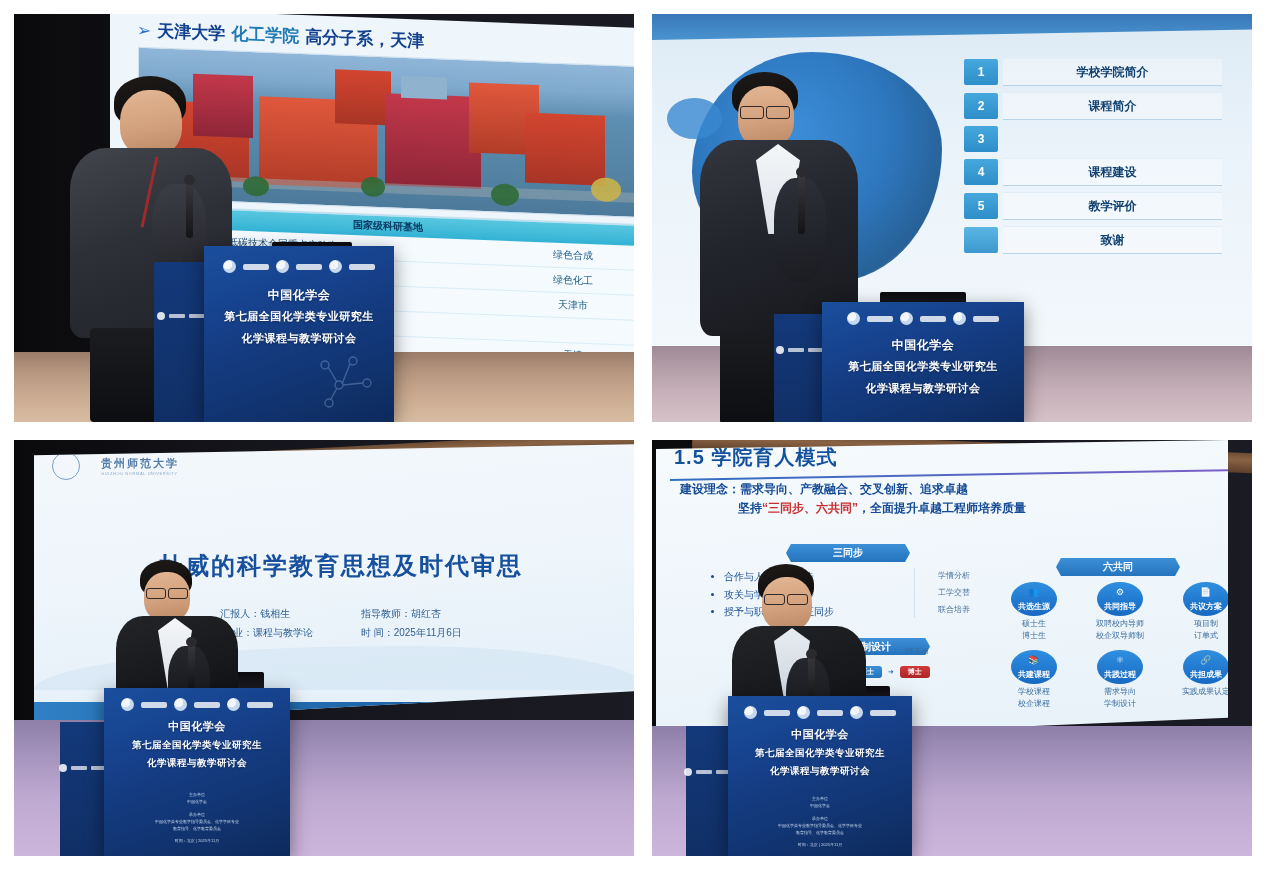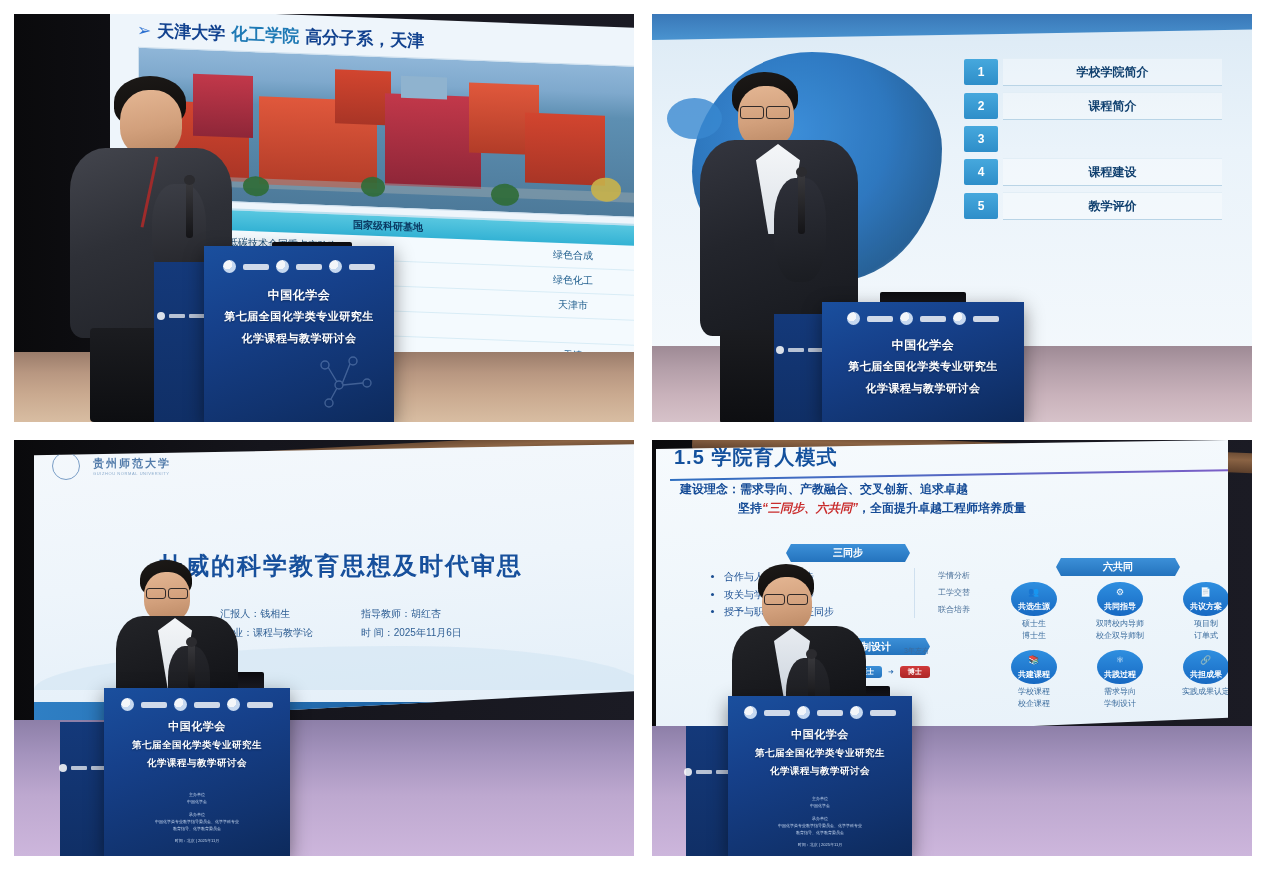--- a/index.html
+++ b/index.html
@@ -105,40 +105,40 @@
   .agenda{position:absolute;}
   .agrow{position:relative;display:flex;align-items:center;margin-bottom:6px;}
   .agnum{width:34px;height:26px;background:linear-gradient(180deg,#46a8dd 0%,#2e8ec9 100%);
      color:#fff;font-weight:bold;display:flex;align-items:center;justify-content:center;
      border-radius:2px;flex:0 0 auto;}
   .agbar{flex:1 1 auto;height:26px;margin-left:5px;border-bottom:1px solid #b9d4e6;
      border-top:1px solid #e2eef6;display:flex;align-items:center;justify-content:center;
      color:#10406f;font-weight:bold;background:rgba(255,255,255,.35);}
 
   
-  .s3logo{position:absolute;display:flex;align-items:center;gap:13px;opacity:.8;}
+  .s3logo{position:absolute;display:flex;align-items:center;gap:21px;opacity:.8;}
   .s3logo .seal{width:26px;height:26px;border-radius:50%;border:1.6px solid #5b86b8;}
   .s3logo .uname{color:#2b5d96;font-weight:bold;letter-spacing:2px;}
   .s3logo .usub{display:block;font-size:4px;letter-spacing:.6px;color:#6f97c0;font-weight:normal;}
   .s3title{position:absolute;left:0;right:0;text-align:center;color:#17509c;font-weight:bold;
      letter-spacing:2px;text-shadow:0 1px 0 rgba(255,255,255,.6);}
   .s3meta{position:absolute;color:#2f5f94;display:flex;justify-content:center;gap:48px;}
   .s3meta .col{line-height:1.9;}
   .bandbot{position:absolute;left:0;right:0;
      background:linear-gradient(100deg,#2f7fc4 0%,#1f66a8 55%,#18548d 100%);
      color:rgba(255,255,255,.92);text-align:right;padding-right:4%;letter-spacing:1px;
      display:flex;align-items:center;justify-content:flex-end;}
   .wavebot{position:absolute;left:0;right:0;background:#cfe3f3;
      border-radius:60% 40% 0 0/100% 100% 0 0;}
 
   
   .s4title{position:absolute;color:#14519d;font-weight:bold;letter-spacing:1px;}
   .s4line{position:absolute;height:2px;background:linear-gradient(90deg,#2f6fc0,#7b5fc7);}
   .s4lead{position:absolute;color:#154b96;font-weight:bold;line-height:1.55;}
-  .s4lead .red{color:#c92c2c;font-style:italic;}
+  .s4lead .red{color:#c92c2c;}
   .ribbon{position:absolute;background:linear-gradient(180deg,#3c90d8 0%,#2473bd 100%);
      color:#fff;font-weight:bold;text-align:center;border-radius:3px;
      display:flex;align-items:center;justify-content:center;
      clip-path:polygon(4% 0,96% 0,100% 50%,96% 100%,4% 100%,0 50%);}
   .bullets{position:absolute;color:#1b4f92;line-height:1.75;}
   .bullets li{list-style:disc;margin-left:12px;}
   .sidelist{position:absolute;color:#4a7099;text-align:center;line-height:2.1;
      border-left:1px solid #cfe0ef;padding-left:8px;}
   .hexgrid{position:absolute;display:grid;grid-template-columns:repeat(3,1fr);gap:8px 10px;}
   .hexcell{text-align:center;}
@@ -285,20 +285,24 @@
             <span class="agnum">3</span>
           </div>
           <div class="agrow">
             <span class="agnum">4</span>
             <span class="agbar">课程建设</span>
           </div>
           <div class="agrow">
             <span class="agnum">5</span>
             <span class="agbar">教学评价</span>
           </div>
+          <div class="agrow">
+            <span class="agnum" style="background:linear-gradient(180deg,#5bb6e4,#3c98cf);"></span>
+            <span class="agbar">致谢</span>
+          </div>
         </div>
       </div>
 
       <div class="floor" style="height:76px;
            background:linear-gradient(180deg,#9e8a95 0%,#b49fa9 30%,#c9b2bb 65%,#d6c2c9 100%);"></div>
 
       <div style="position:absolute;left:228px;top:278px;width:86px;height:20px;
            background:linear-gradient(180deg,#0b0b0f,#1e1e26);border-radius:2px;"></div>
 
       <div class="person" style="left:42px;top:52px;width:200px;height:356px;">

